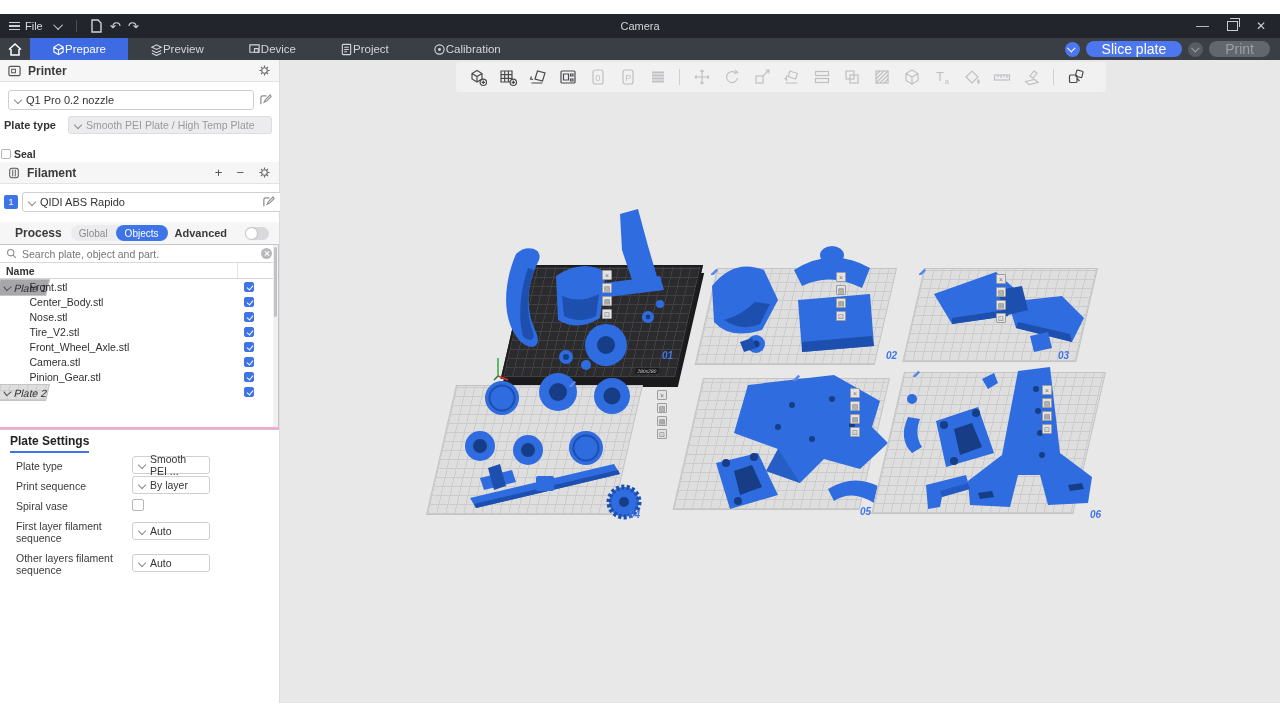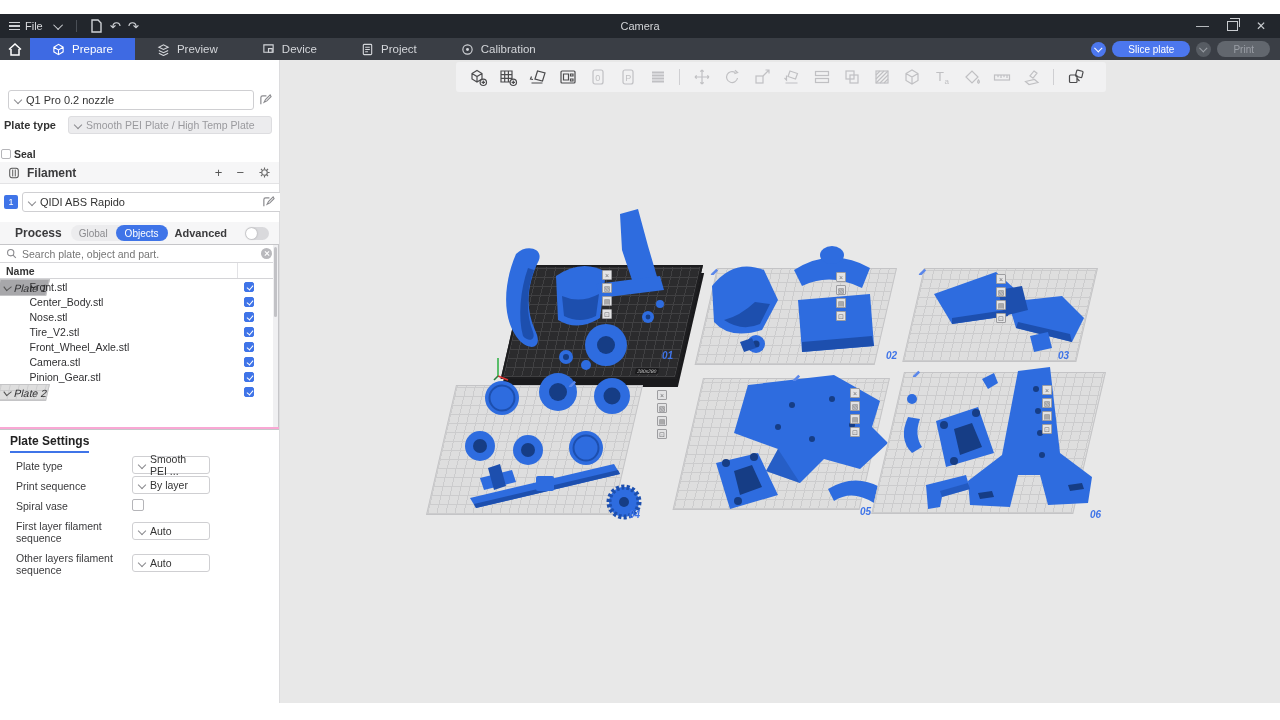--- a/index.html
+++ b/index.html
@@ -17,27 +17,27 @@
   .win-min{color:#c9ccd0;font-size:13px;line-height:10px;}
   .win-restore{width:9px;height:8px;border:1.2px solid #c9ccd0;position:relative;}
   .win-restore:before{content:"";position:absolute;left:2px;top:-4px;width:9px;height:8px;border:1.2px solid #c9ccd0;border-bottom:none;border-left:none;}
   .win-close{color:#c9ccd0;font-size:12px;}
   .chev{display:inline-block;width:6px;height:6px;border-left:1.5px solid #cfd2d6;border-bottom:1.5px solid #cfd2d6;transform:rotate(-45deg) translateY(-2px);}
   .tb-ic{display:flex;align-items:center;}
 
   
   .tabbar{position:absolute;top:24px;left:0;right:0;height:22px;background:#3a3e45;display:flex;align-items:stretch;color:#d4d6da;font-size:11.5px;}
   .home{width:30px;display:flex;align-items:center;justify-content:center;}
-  .tab{display:flex;align-items:center;gap:7px;padding:0 22px;cursor:default;}
+  .tab{display:flex;align-items:center;padding:0 22px;cursor:default;}
   .tab.active{background:#3e6ae3;color:#fff;}
   .tab svg{flex:0 0 auto;}
   .tab-actions{margin-left:auto;display:flex;align-items:center;gap:6px;padding-right:10px;}
   .chev-circle{width:15px;height:15px;border-radius:50%;display:flex;align-items:center;justify-content:center;}
   .chev-circle .chev{width:5px;height:5px;transform:rotate(-45deg) translateY(-1px);}
-  .btn-pill{height:16px;border-radius:9px;display:flex;align-items:center;padding:0 16px;font-size:10px;}
+  .btn-pill{height:16px;border-radius:9px;display:flex;align-items:center;padding:0 16px;font-size:14px;}
   .slice-chev{background:#4c77ee;}
   .slice-btn{background:#4c77ee;color:#fff;}
   .print-chev{background:#575c63;}
   .print-btn{background:#62676e;color:#9b9fa6;}
 
   
   .sidebar{position:absolute;top:46px;left:0;width:280px;bottom:0;background:#fff;font-size:11px;color:#333;}
   .sec-head{position:absolute;left:0;right:0;height:22px;background:#f6f6f7;border-bottom:1px solid #e3e3e5;display:flex;align-items:center;gap:7px;padding:0 8px;box-sizing:border-box;}
   .sec-title{font-size:12px;font-weight:bold;color:#3b3b3d;}
   .sec-sp{margin-left:auto;display:flex;align-items:center;gap:14px;}
@@ -183,20 +183,33 @@
       <span class="btn-pill slice-btn">Slice plate</span>
       <span class="chev-circle print-chev">
           <span class="chev" style="border-color:#9b9fa6;"></span>
         </span>
       <span class="btn-pill print-btn">Print</span>
     </div>
   </div>
 
   <div class="sidebar" style="border-right:1px solid #dcdcde;box-sizing:border-box;">
 
+    <div class="sec-head" style="top:0;">
+      <svg width="13" height="12" viewBox="0 0 14 12">
+          <rect x="1" y="1" width="12" height="10" rx="1.5" fill="none" stroke="#555" stroke-width="1.3"></rect>
+          <path d="M4 4h4v4H4z" fill="none" stroke="#555" stroke-width="1.1"></path>
+        </svg>
+      <span class="sec-title">Printer</span>
+      <span class="sec-sp">
+        <svg class="gear" viewBox="0 0 14 14">
+            <circle cx="7" cy="7" r="3" fill="none" stroke="#666" stroke-width="1.2"></circle>
+            <path d="M7 1.5v2M7 10.5v2M1.5 7h2M10.5 7h2M3.2 3.2l1.4 1.4M9.4 9.4l1.4 1.4M10.8 3.2 9.4 4.6M4.6 9.4 3.2 10.8" stroke="#666" stroke-width="1.2"></path>
+          </svg>
+      </span>
+    </div>
     <div class="selectbox" style="top:30px;left:8px;width:246px;">
       <span class="chev-sm"></span>
         <span>Q1 Pro 0.2 nozzle</span>
     </div>
     <svg class="edit-ic" style="top:33px;left:259px;" viewBox="0 0 14 14">
         <path d="M2 12V5a2 2 0 0 1 2-2h4" fill="none" stroke="#8a8a8e" stroke-width="1.3"></path>
         <path d="M12 2 7 7l-1.5 3L8.5 8.5 13 4z" fill="none" stroke="#8a8a8e" stroke-width="1.2"></path>
       </svg>
     <span class="label" style="top:59px;left:4px;">Plate type</span>
     <div class="selectbox disabled" style="top:56px;left:68px;width:204px;height:18px;font-size:10.5px;">

